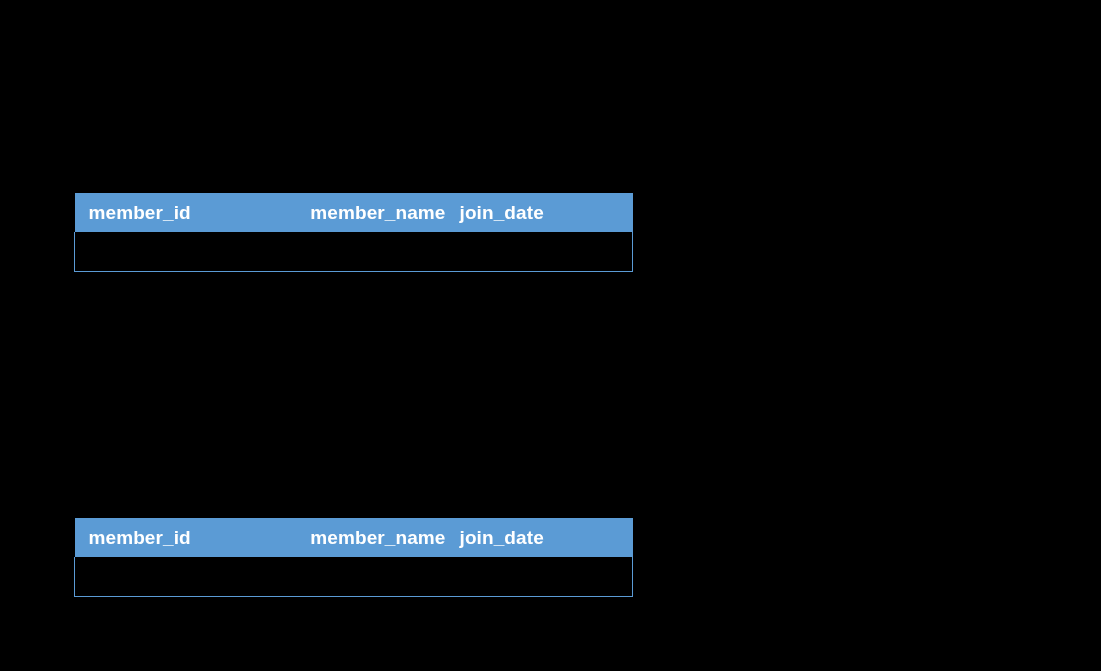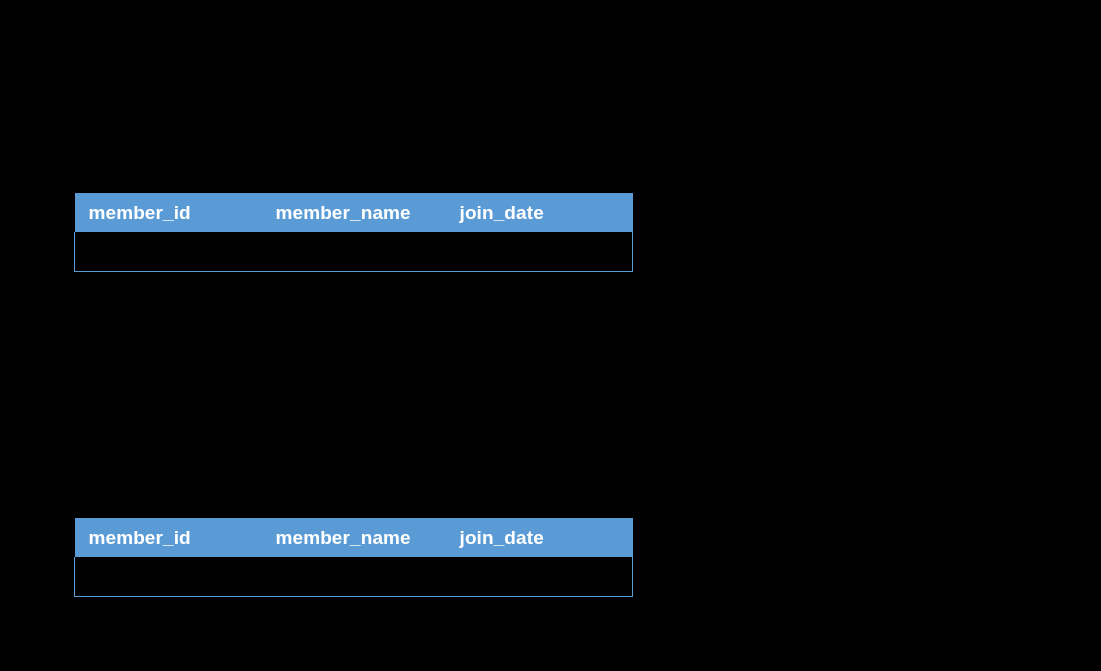--- a/index.html
+++ b/index.html
@@ -73,21 +73,21 @@
   .result-table td.first { border-right: 0; }
   .result-table td.last  { border-left: 0; }
 
   
   .col-id   { width: 187px; }
   .col-name { width: 184px; }
   .col-date { width: 187px; }
 
   
   th.col-id   { padding-left: 14px; }
-  th.col-name { padding-left: 14px; }
+  th.col-name { padding-left: 14px; text-align: right; }
   th.col-date { padding-left: 14px; }
 
   
   #table-members-1 { left: 74px; top: 193px; width: 558px; }
   #table-members-2 { left: 74px; top: 518px; width: 558px; }
 </style>
 </head>
 <body>
 
 <div class="canvas">

